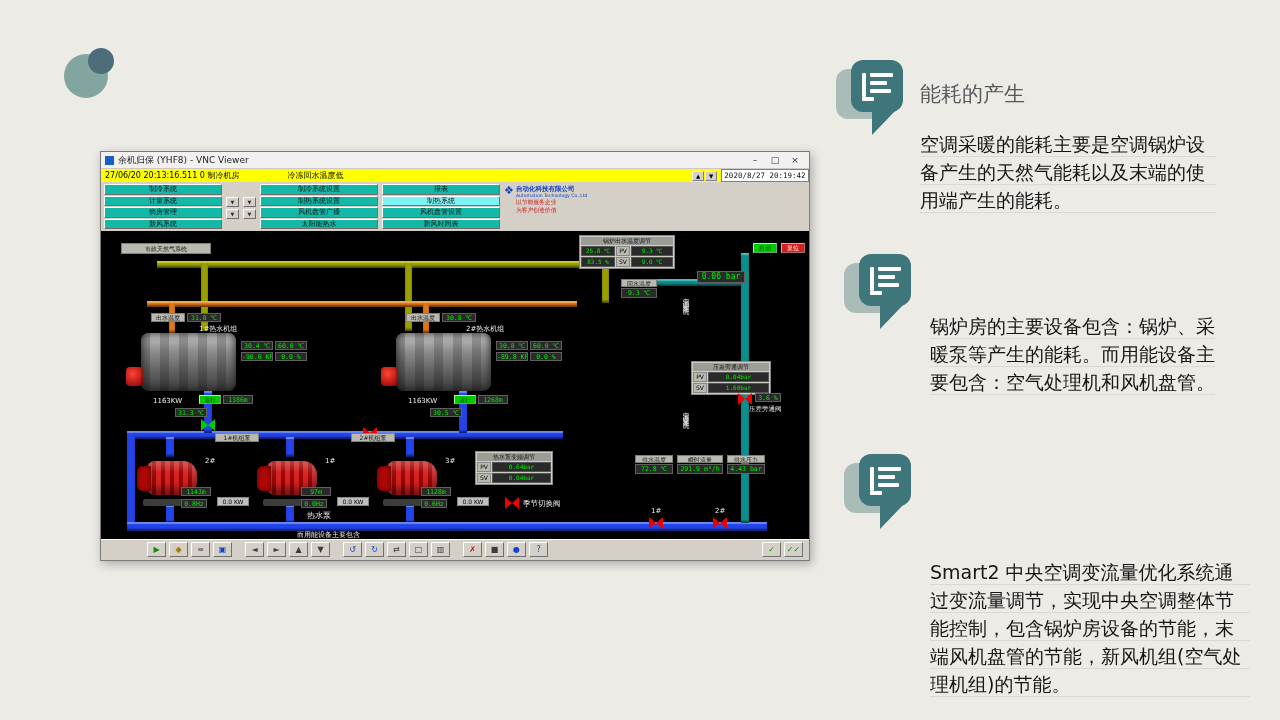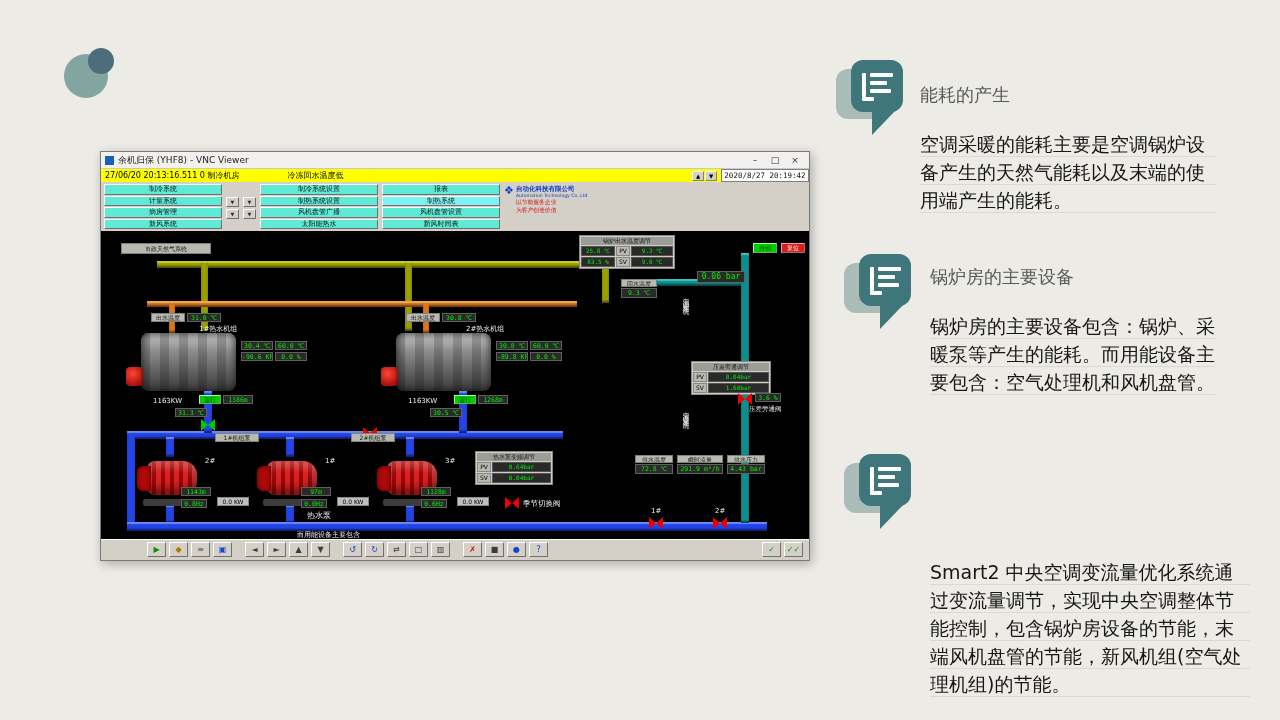--- a/index.html
+++ b/index.html
@@ -25,21 +25,21 @@
               font-size:8px; color:#000; padding:0 4px; gap:48px; }
   .alarm-btns { margin-left:auto; display:flex; gap:1px; }
   .mini { width:12px; height:10px; font-size:5.5px; line-height:9px; text-align:center;
           background:#d4d0c8; border:1px solid; border-color:#fff #808080 #808080 #fff; }
   .datetime { width:88px; background:#fff; border:1px solid #808080; font-size:7.5px;
               display:flex; align-items:center; justify-content:center;
               font-family:"DejaVu Sans Mono",monospace; color:#111; }
 
   .menubar { display:flex; padding:2px 3px; gap:4px; background:#d4d0c8; }
   .mcol { display:flex; flex-direction:column; gap:1px; width:118px; }
-  .mbtn { height:10.5px; background:#5eead4; border:1px solid;
+  .mbtn { height:10.5px; background:#14b8a6; border:1px solid;
           border-color:#fff #6f6f6f #6f6f6f #fff; font-size:7px; line-height:9px;
           text-align:center; color:#111; cursor:default; overflow:hidden;}
   .mbtn.active { background:#7df2f2; }
   .gapcol { display:flex; flex-direction:column; gap:2px; padding-top:13px; width:13px; }
   .gbtn { height:10px; background:#d4d0c8; border:1px solid;
           border-color:#fff #6f6f6f #6f6f6f #fff; font-size:5px; line-height:8px;
           text-align:center; color:#333; }
   .logo { width:92px; font-size:6px; line-height:1.3; display:flex; gap:2px; padding-top:1px;}
   .logo-mark { color:#1040c0; font-size:11px; line-height:1; }
   .l-company { color:#1040c0; font-weight:bold; font-size:6.5px; }
@@ -118,21 +118,21 @@
                 border-radius:12px; background:#a9bcb8; }
   .pin-main { position:absolute; left:15px; top:0; width:52px; height:52px;
               border-radius:12px; background:#3f767c; }
   .pin-tail { position:absolute; left:21px; top:50px; width:0; height:0;
               border-right:24px solid transparent; border-top:25px solid #3f767c; }
   .pbv { position:absolute; left:11px; top:13px; width:4px; height:24px; background:#fff; border-radius:1px;}
   .pb  { position:absolute; left:19px; height:4px; background:#fff; border-radius:1px; }
   .pb1 { top:13px; width:23px; } .pb2 { top:21px; width:17px; } .pb3 { top:29px; width:21px; }
   .pb4 { top:37px; width:12px; left:11px; }
 
-  .sec-title { position:absolute; font-size:18px; font-weight:500; color:#58595b; line-height:29px;}
+  .sec-title { position:absolute; font-size:21px; font-weight:500; color:#58595b; line-height:29px;}
   .sec-body  { position:absolute; font-size:19px; color:#161616; line-height:28px;
       background-image:linear-gradient(to bottom, transparent 26px, #dbd9d3 26px, #dbd9d3 27px, transparent 27px);
       background-size:100% 28px; }
 </style>
 </head>
 <body>
 
 <div class="slide">
 
   <div class="circ circ-big"></div>
@@ -399,21 +399,20 @@
     <div class="pin-shadow"></div>
     <div class="pin-main">
         <span class="pbv"></span>
         <span class="pb pb1"></span>
         <span class="pb pb2"></span>
         <span class="pb pb3"></span>
         <span class="pb pb4"></span>
       </div>
     <div class="pin-tail" style="left:36px;"></div>
   </div>
-  <div class="sec-title" style="left:930px;top:262px;width:320px;">锅炉房的主要设备</div>
   <div class="sec-body" style="left:930px;top:312px;width:285px;">锅炉房的主要设备包含：锅炉、采暖泵等产生的能耗。而用能设备主要包含：空气处理机和风机盘管。</div>
 
   <div class="pin" style="left:844px;top:454px;">
     <div class="pin-shadow"></div>
     <div class="pin-main">
         <span class="pbv"></span>
         <span class="pb pb1"></span>
         <span class="pb pb2"></span>
         <span class="pb pb3"></span>
         <span class="pb pb4"></span>

